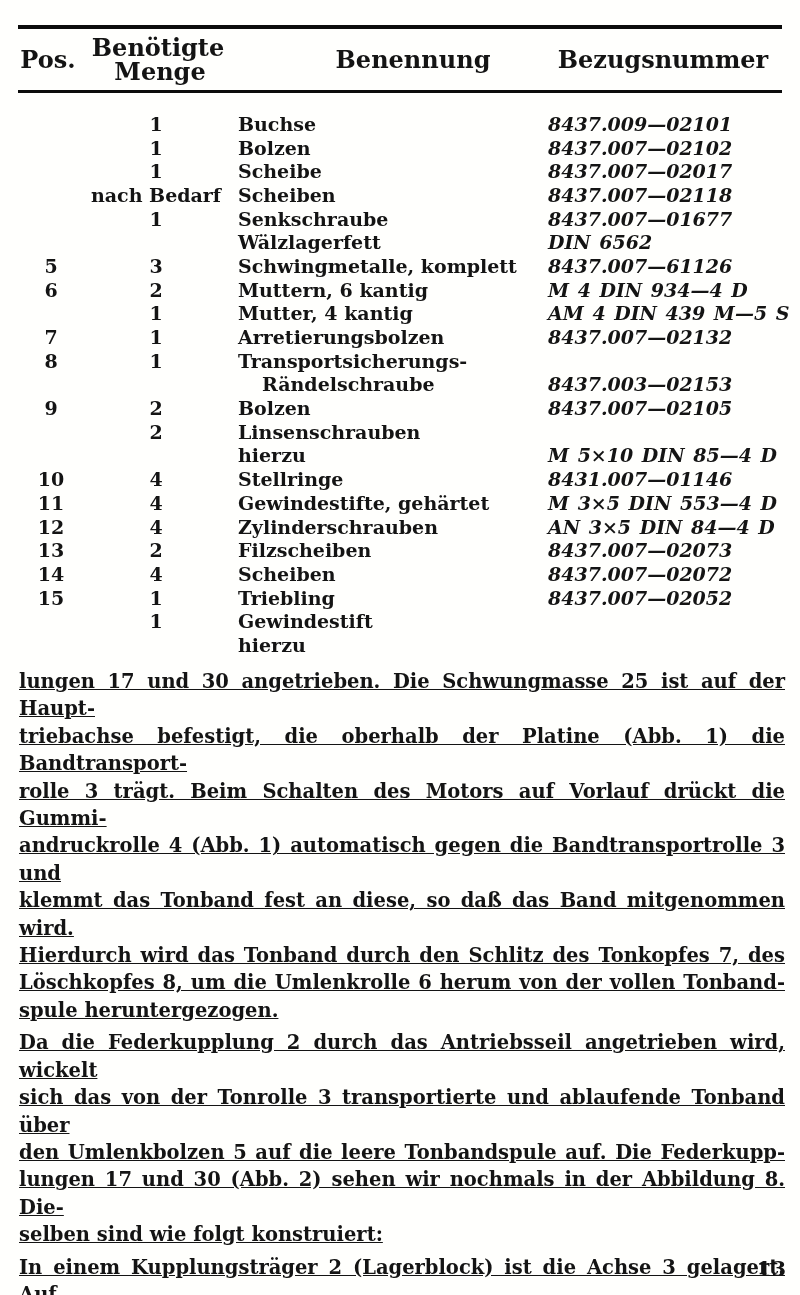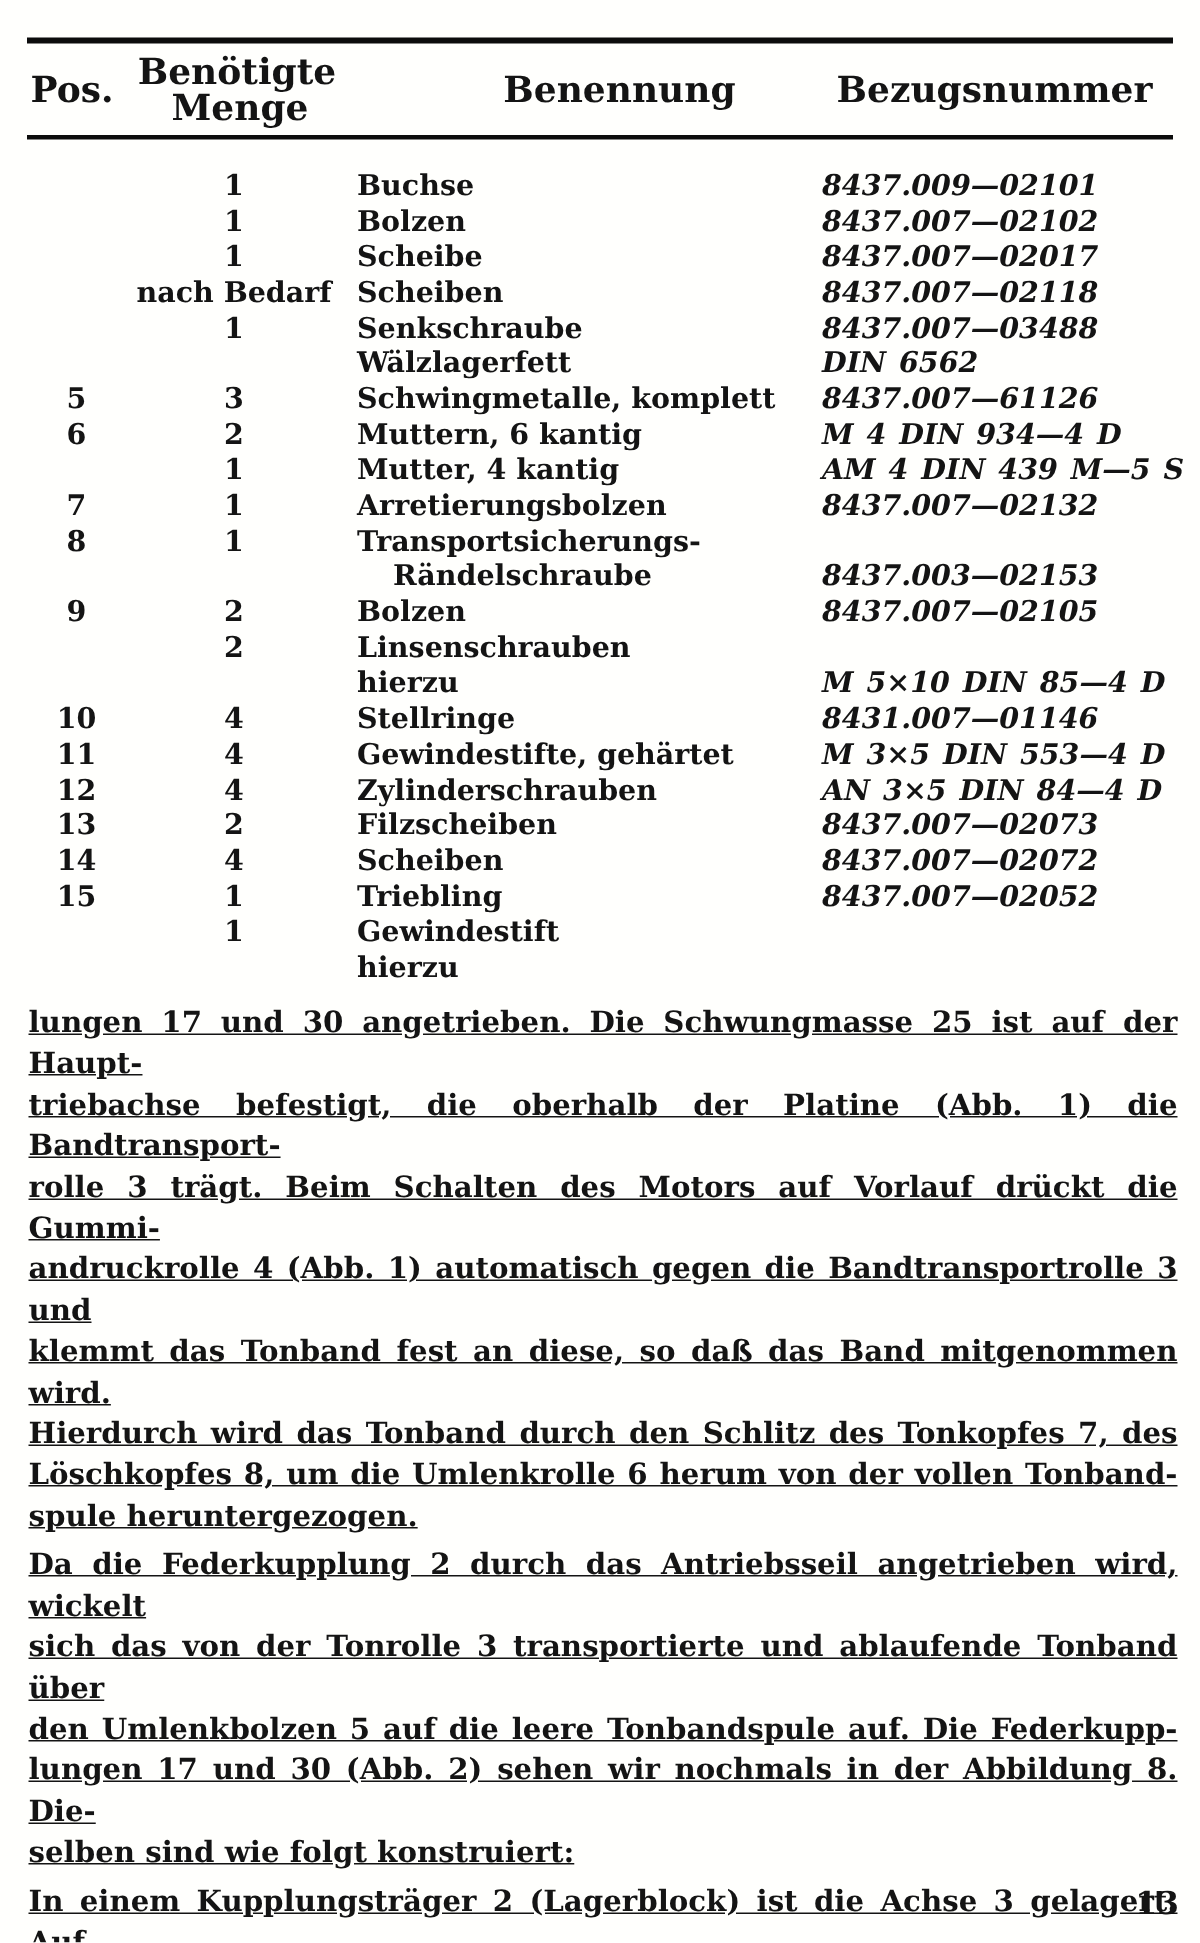--- a/index.html
+++ b/index.html
@@ -126,21 +126,21 @@
       <div class="t-row">
         <span class="cell-pos"></span>
         <span class="cell-qty">nach Bedarf</span>
         <span class="cell-name">Scheiben</span>
         <span class="cell-ref">8437.007—02118</span>
       </div>
       <div class="t-row">
         <span class="cell-pos"></span>
         <span class="cell-qty">1</span>
         <span class="cell-name">Senkschraube</span>
-        <span class="cell-ref">8437.007—03488</span>
+        <span class="cell-ref">8437.007—01677</span>
       </div>
       <div class="t-row">
         <span class="cell-pos"></span>
         <span class="cell-qty"></span>
         <span class="cell-name">Wälzlagerfett</span>
         <span class="cell-ref">DIN 6562</span>
       </div>
       <div class="t-row">
         <span class="cell-pos">5</span>
         <span class="cell-qty">3</span>

